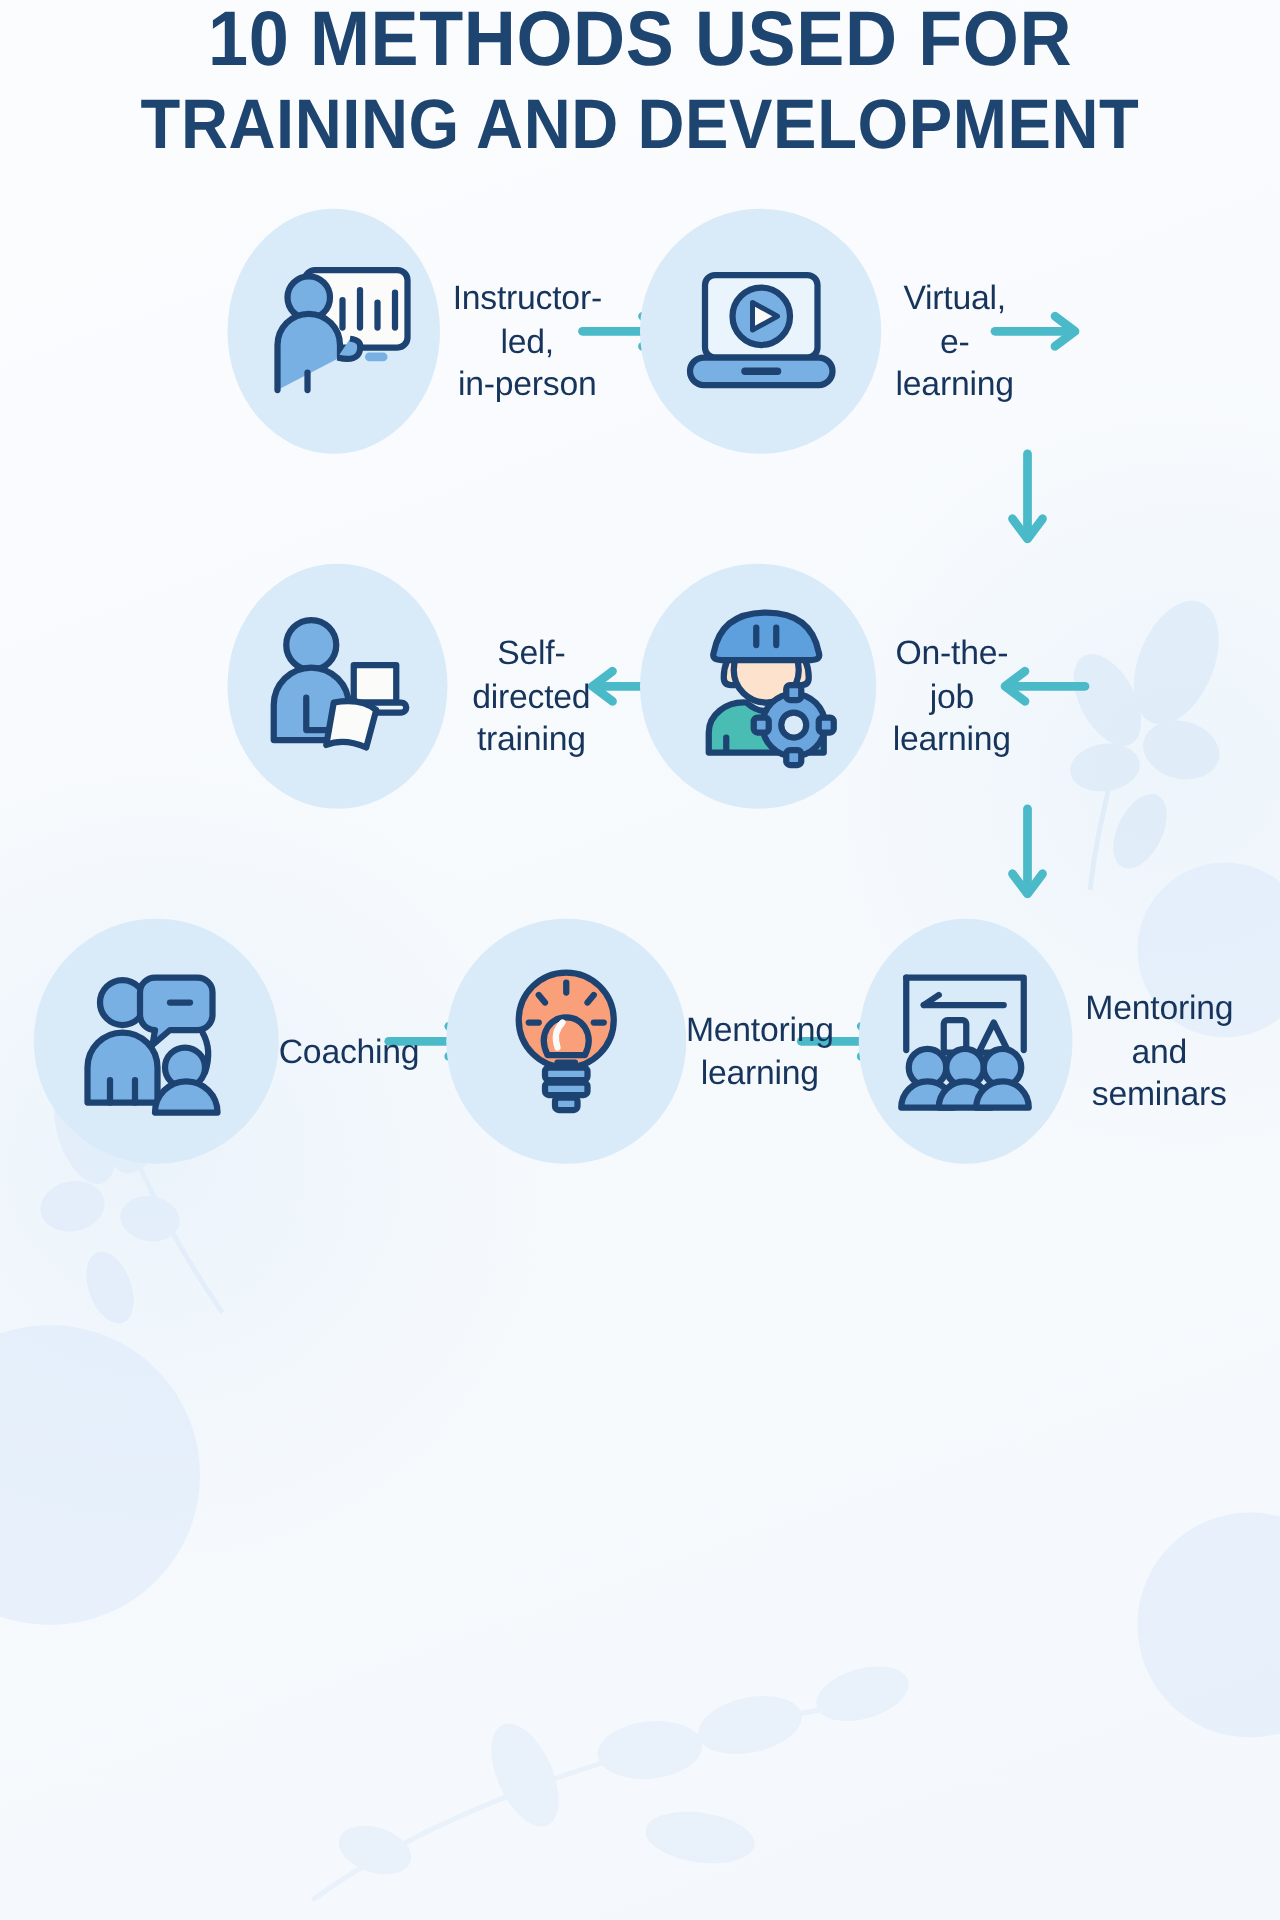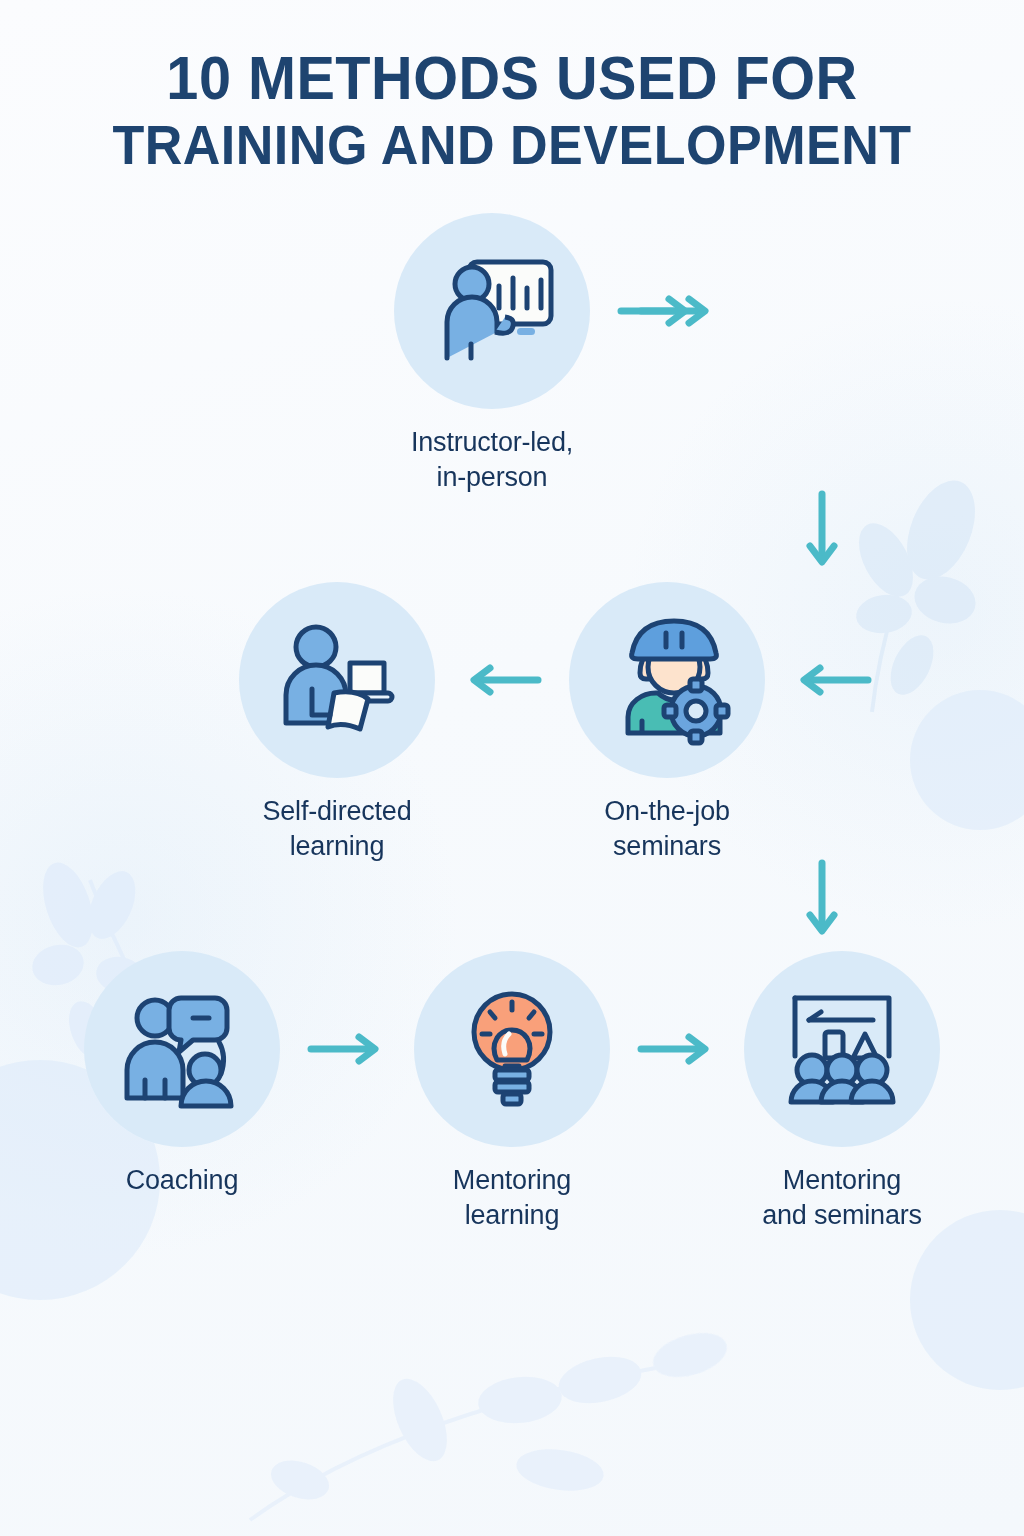--- a/index.html
+++ b/index.html
@@ -10,37 +10,37 @@
       radial-gradient(circle at 12% 60%, rgba(214,232,247,0.35) 0%, rgba(214,232,247,0) 26%),
       radial-gradient(circle at 92% 40%, rgba(214,232,247,0.30) 0%, rgba(214,232,247,0) 24%),
       linear-gradient(160deg, #fbfcfe 0%, #f7fafd 45%, #f4f8fc 100%);
     position:relative; overflow:hidden;
   }
 
   
   .bg-deco { position:absolute; inset:0; pointer-events:none; z-index:0; }
 
   
-  .title-block { position:relative; z-index:2; text-align:center; padding-top:46px; }
+  .title-block { position:relative; z-index:2; text-align:center; }
   .title-line1 {
     font-size:62px; font-weight:bold; letter-spacing:0.5px;
     color:#1e4470; line-height:1.04;
     transform:scaleX(0.93); transform-origin:center;
   }
   .title-line2 {
     font-size:56px; font-weight:bold; letter-spacing:0.5px;
     color:#1e4470; line-height:1.12; margin-top:4px;
     transform:scaleX(0.93); transform-origin:center;
   }
 
   
   .grid { position:relative; z-index:2; margin-top:36px; }
   .row { display:flex; justify-content:center; align-items:flex-start; }
   .cell {
-    width:310px; display:flex; flex-direction:column;
+    width:310px; display:flex; 
     align-items:center; position:relative;
   }
   .bubble {
     width:196px; height:196px; border-radius:50%;
     background:#d9eaf8;
     display:flex; align-items:center; justify-content:center;
     position:relative;
   }
   .bubble svg { display:block; }
   .label {
@@ -134,20 +134,33 @@
 in-person</div>
     </div>
 
     <div class="h-arrow">
       <svg width="80" height="34" viewBox="0 0 80 34">
         <line x1="4" y1="17" x2="62" y2="17" stroke="#4bbac8" stroke-width="7" stroke-linecap="round"></line>
         <polyline points="52,5 68,17 52,29" fill="none" stroke="#4bbac8" stroke-width="7" stroke-linecap="round" stroke-linejoin="round"></polyline>
       </svg>
     </div>
 
+    <div class="cell">
+      <div class="bubble">
+        <svg width="150" height="150" viewBox="0 0 150 150">
+          <rect x="30" y="30" width="90" height="66" rx="8" fill="#eaf4fd" stroke="#1d4373" stroke-width="5"></rect>
+          <circle cx="75" cy="63" r="23" fill="#78b0e3" stroke="#1d4373" stroke-width="5"></circle>
+          <polygon points="68,52 88,63 68,74" fill="#fbfcfa" stroke="#1d4373" stroke-width="4" stroke-linejoin="round"></polygon>
+          <rect x="18" y="96" width="114" height="22" rx="11" fill="#78b0e3" stroke="#1d4373" stroke-width="5"></rect>
+          <line x1="62" y1="107" x2="88" y2="107" stroke="#1d4373" stroke-width="6" stroke-linecap="round"></line>
+        </svg>
+      </div>
+      <div class="label">Virtual,
+e-learning</div>
+    </div>
 
     <div class="h-arrow">
       <svg width="80" height="34" viewBox="0 0 80 34">
         <line x1="4" y1="17" x2="62" y2="17" stroke="#4bbac8" stroke-width="7" stroke-linecap="round"></line>
         <polyline points="52,5 68,17 52,29" fill="none" stroke="#4bbac8" stroke-width="7" stroke-linecap="round" stroke-linejoin="round"></polyline>
       </svg>
     </div>
 
   </div>
 
@@ -165,21 +178,21 @@
         <svg width="150" height="150" viewBox="0 0 150 150">
           <circle cx="54" cy="42" r="20" fill="#78b0e3" stroke="#1d4373" stroke-width="5"></circle>
           <path d="M24 118 v-28 a30 30 0 0 1 60 0 v28 z" fill="#78b0e3" stroke="#1d4373" stroke-width="5" stroke-linejoin="round"></path>
           <path d="M88 58 h34 v30 h-34 z" fill="#fbfcfa" stroke="#1d4373" stroke-width="5" stroke-linejoin="round"></path>
           <rect x="80" y="88" width="50" height="8" rx="4" fill="#eaf4fd" stroke="#1d4373" stroke-width="5"></rect>
           <path d="M72 88 q22 -4 34 6 l-8 30 q-18 -8 -32 -2 z" fill="#fbfcfa" stroke="#1d4373" stroke-width="5" stroke-linejoin="round"></path>
           <path d="M50 84 v26 h18" fill="none" stroke="#1d4373" stroke-width="5" stroke-linecap="round" stroke-linejoin="round"></path>
         </svg>
       </div>
       <div class="label">Self-directed
-learning</div>
+training</div>
     </div>
 
     <div class="h-arrow">
       <svg width="80" height="34" viewBox="0 0 80 34">
         <line x1="18" y1="17" x2="76" y2="17" stroke="#4bbac8" stroke-width="7" stroke-linecap="round"></line>
         <polyline points="28,5 12,17 28,29" fill="none" stroke="#4bbac8" stroke-width="7" stroke-linecap="round" stroke-linejoin="round"></polyline>
       </svg>
     </div>
 
     <div class="cell">
@@ -199,21 +212,21 @@
               <rect x="98" y="74" width="12" height="12" rx="3"></rect>
               <rect x="98" y="126" width="12" height="12" rx="3"></rect>
               <rect x="72" y="100" width="12" height="12" rx="3"></rect>
               <rect x="124" y="100" width="12" height="12" rx="3"></rect>
             </g>
             <circle cx="104" cy="106" r="10" fill="#d9eaf8" stroke="#1d4373" stroke-width="5"></circle>
           </g>
         </svg>
       </div>
       <div class="label">On-the-job
-seminars</div>
+learning</div>
     </div>
 
     <div class="h-arrow">
       <svg width="80" height="34" viewBox="0 0 80 34">
         <line x1="18" y1="17" x2="76" y2="17" stroke="#4bbac8" stroke-width="7" stroke-linecap="round"></line>
         <polyline points="28,5 12,17 28,29" fill="none" stroke="#4bbac8" stroke-width="7" stroke-linecap="round" stroke-linejoin="round"></polyline>
       </svg>
     </div>
 
   </div>

